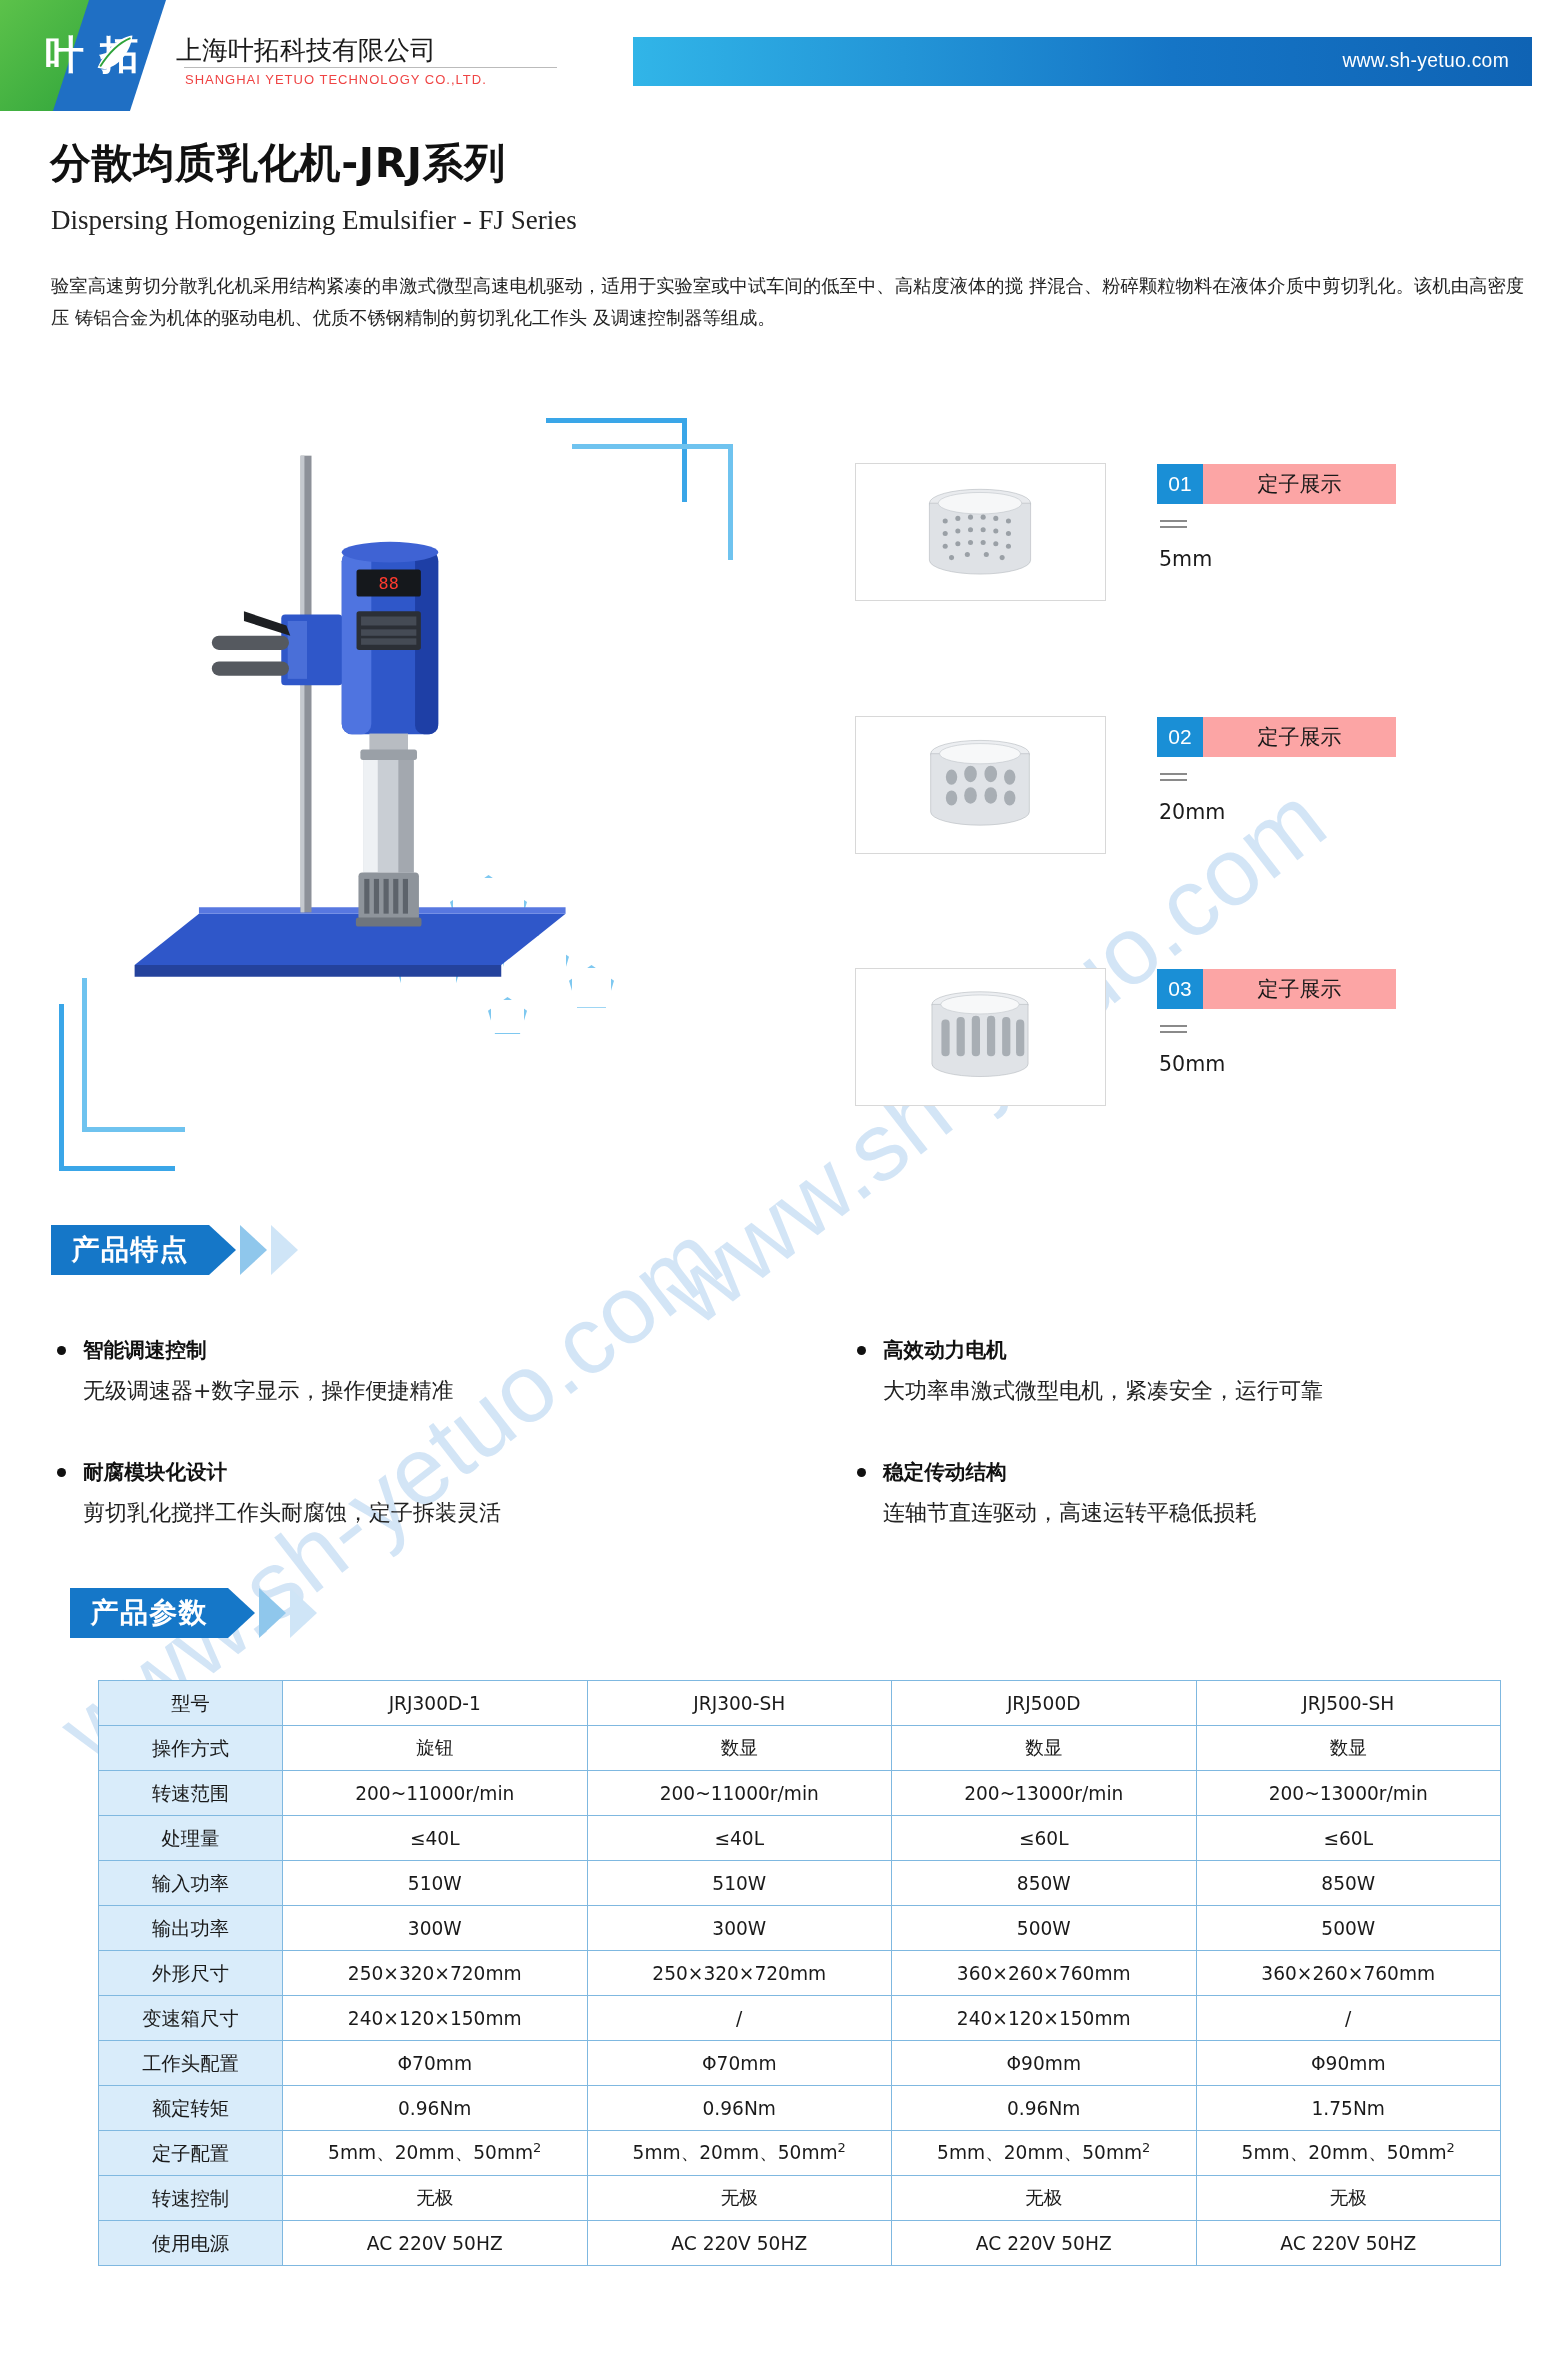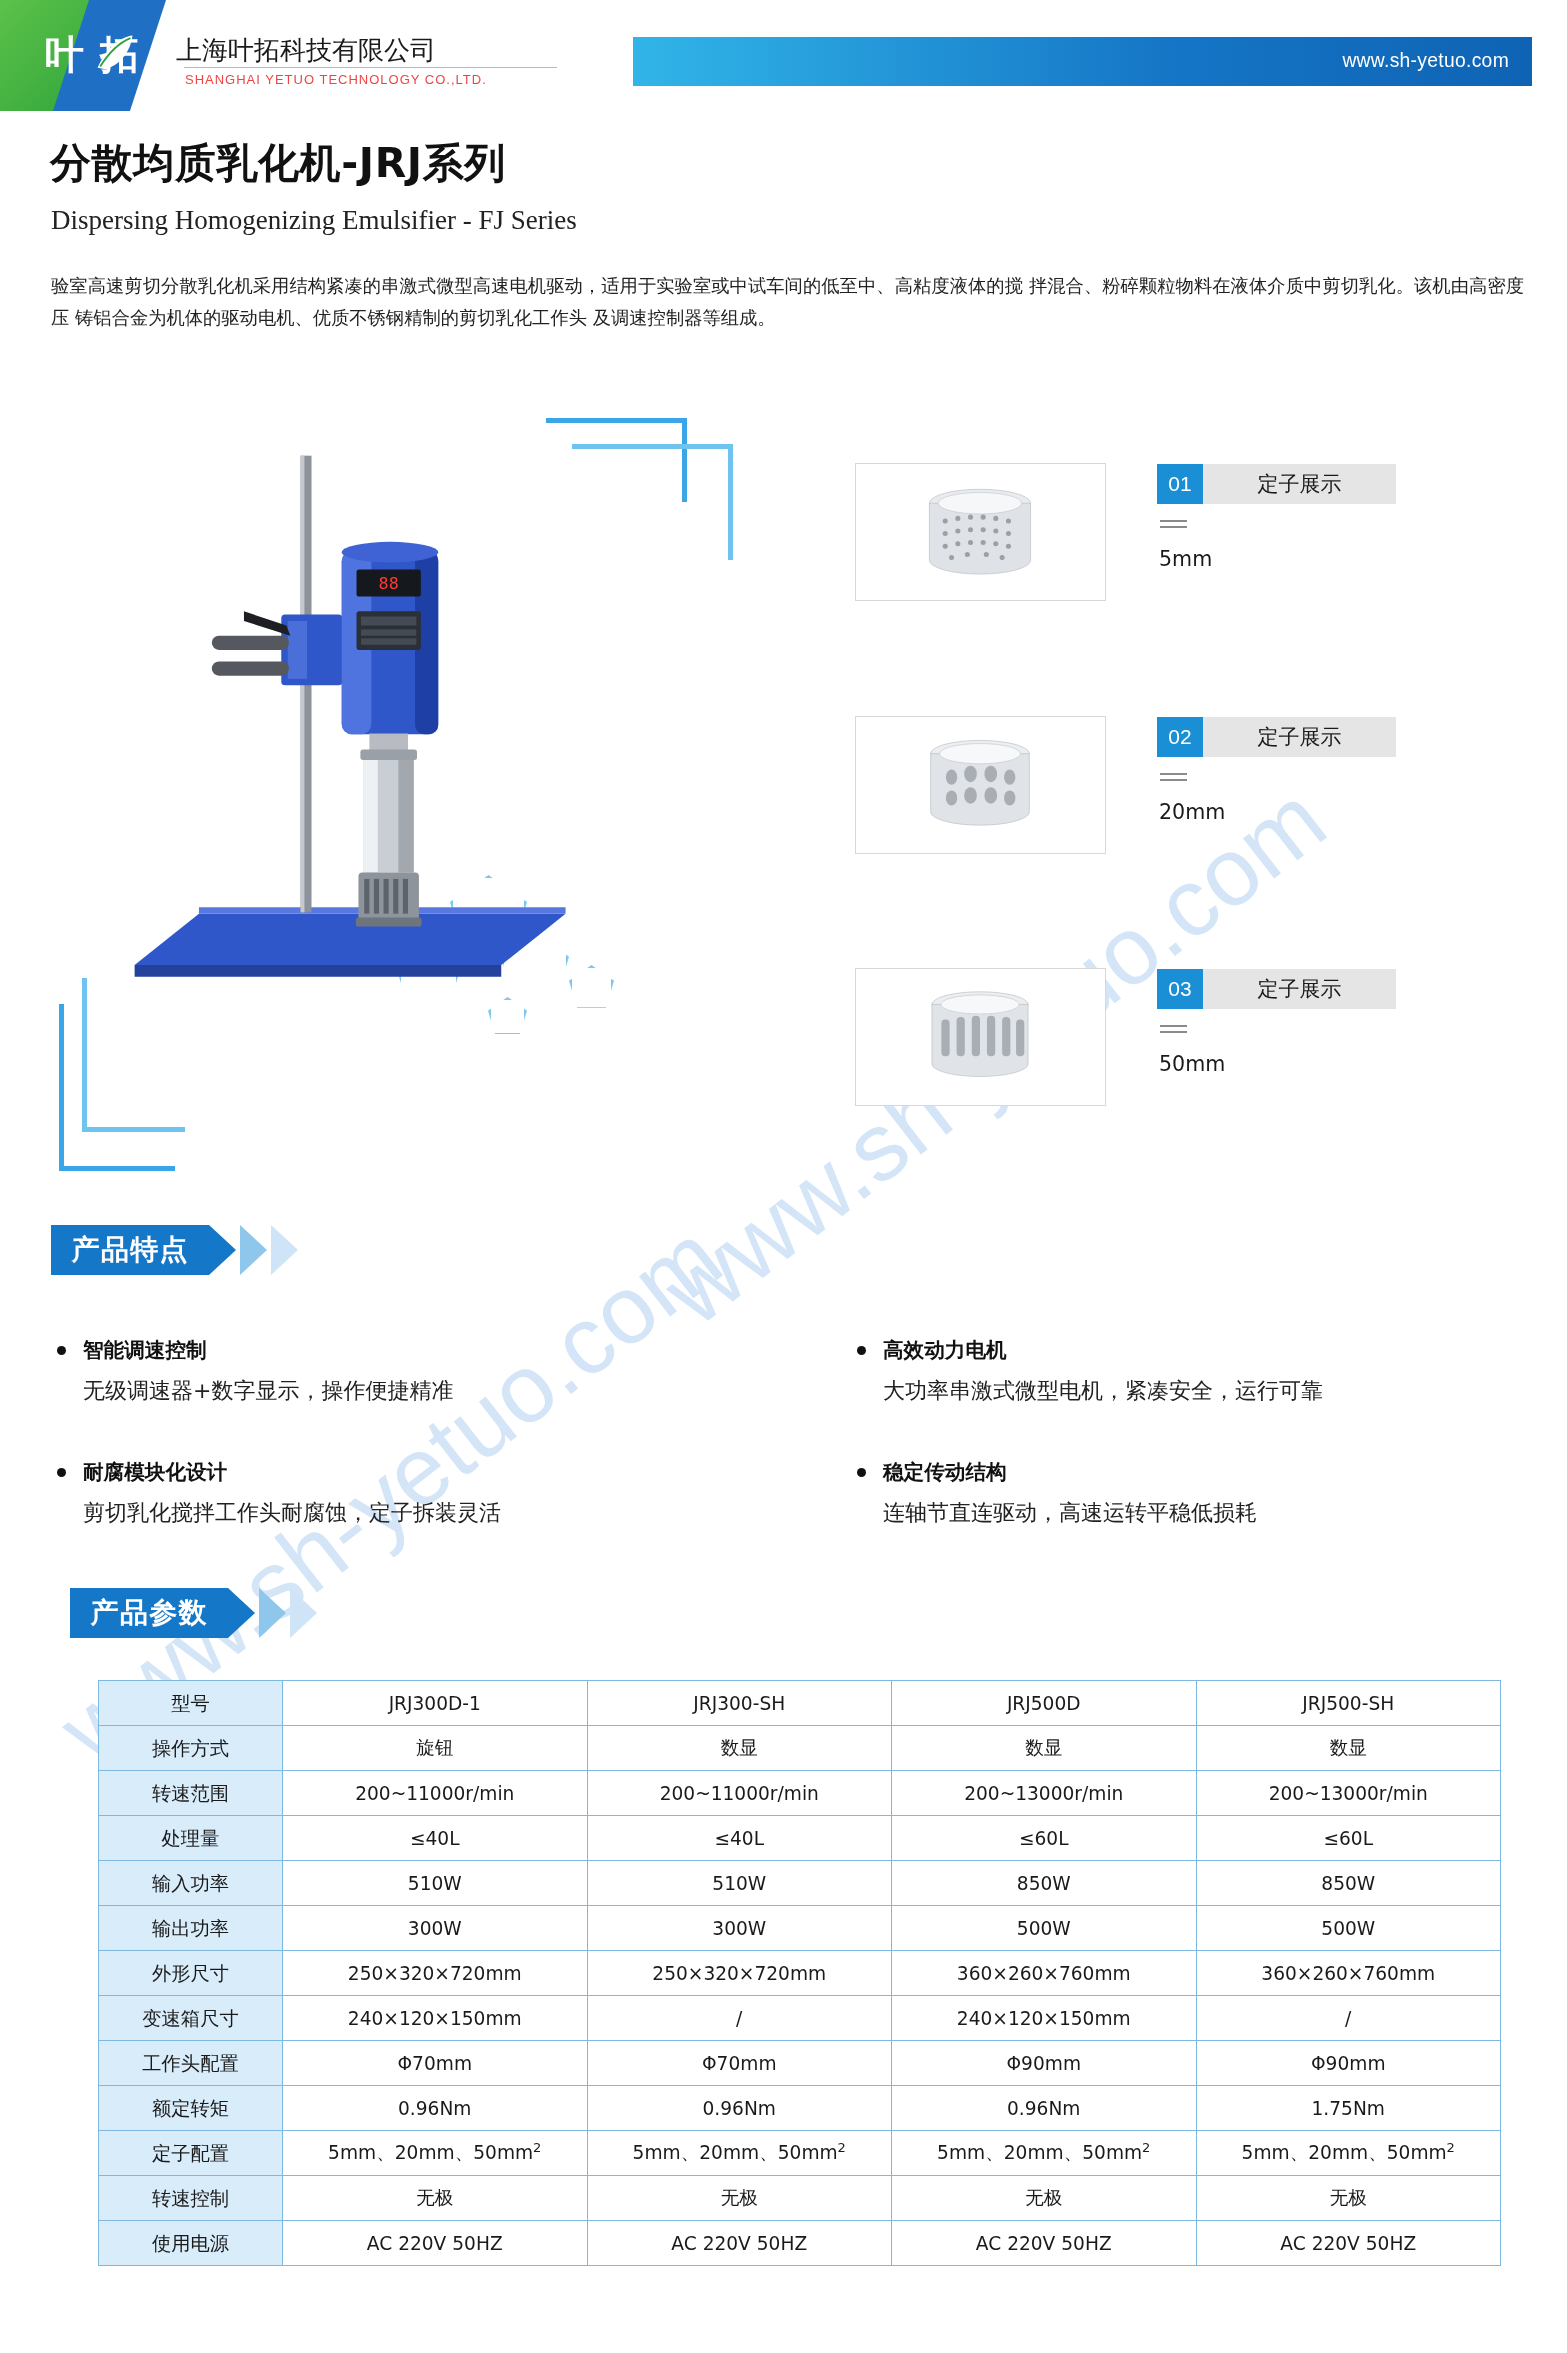--- a/index.html
+++ b/index.html
@@ -186,21 +186,21 @@
   .stator-num {
     width: 46px; height: 40px;
     background: #1a8fd6;
     color: #ffffff;
     font-size: 21px;
     display: flex; align-items: center; justify-content: center;
     font-family: "Liberation Sans", sans-serif;
   }
   .stator-name {
     width: 193px; height: 40px;
-    background: #e5e5e5;
+    background: #fca5a5;
     color: #1a1a1a;
     font-size: 21px;
     display: flex; align-items: center; justify-content: center;
     font-family: "DejaVu Sans", sans-serif;
   }
   .stator-lines {
     position: absolute;
     width: 27px;
   }
   .stator-lines i {

